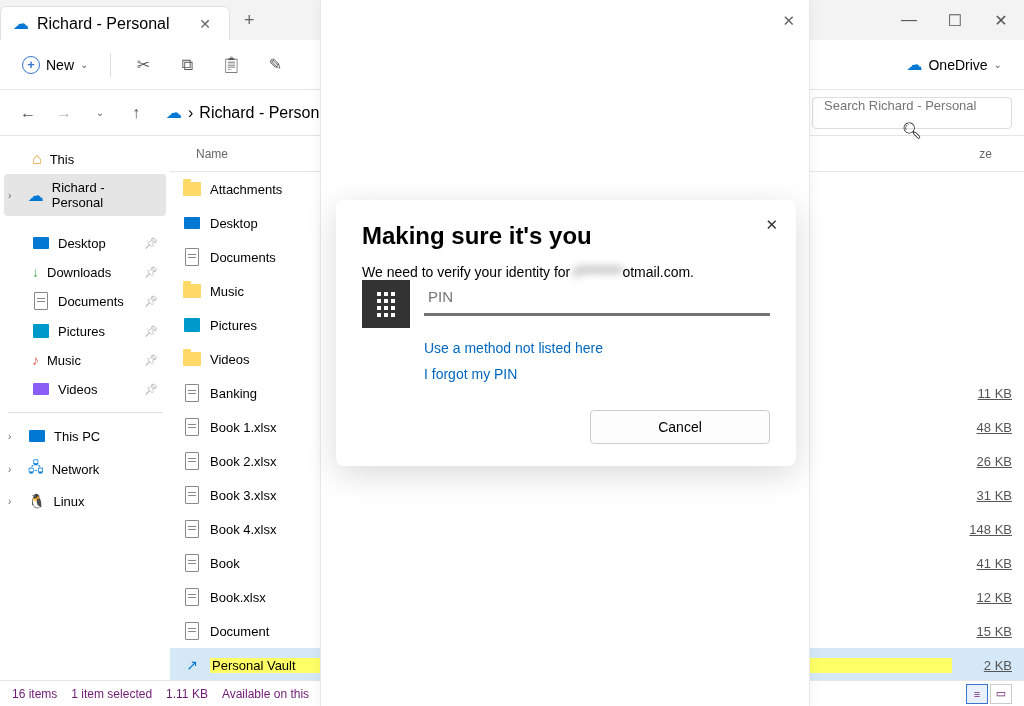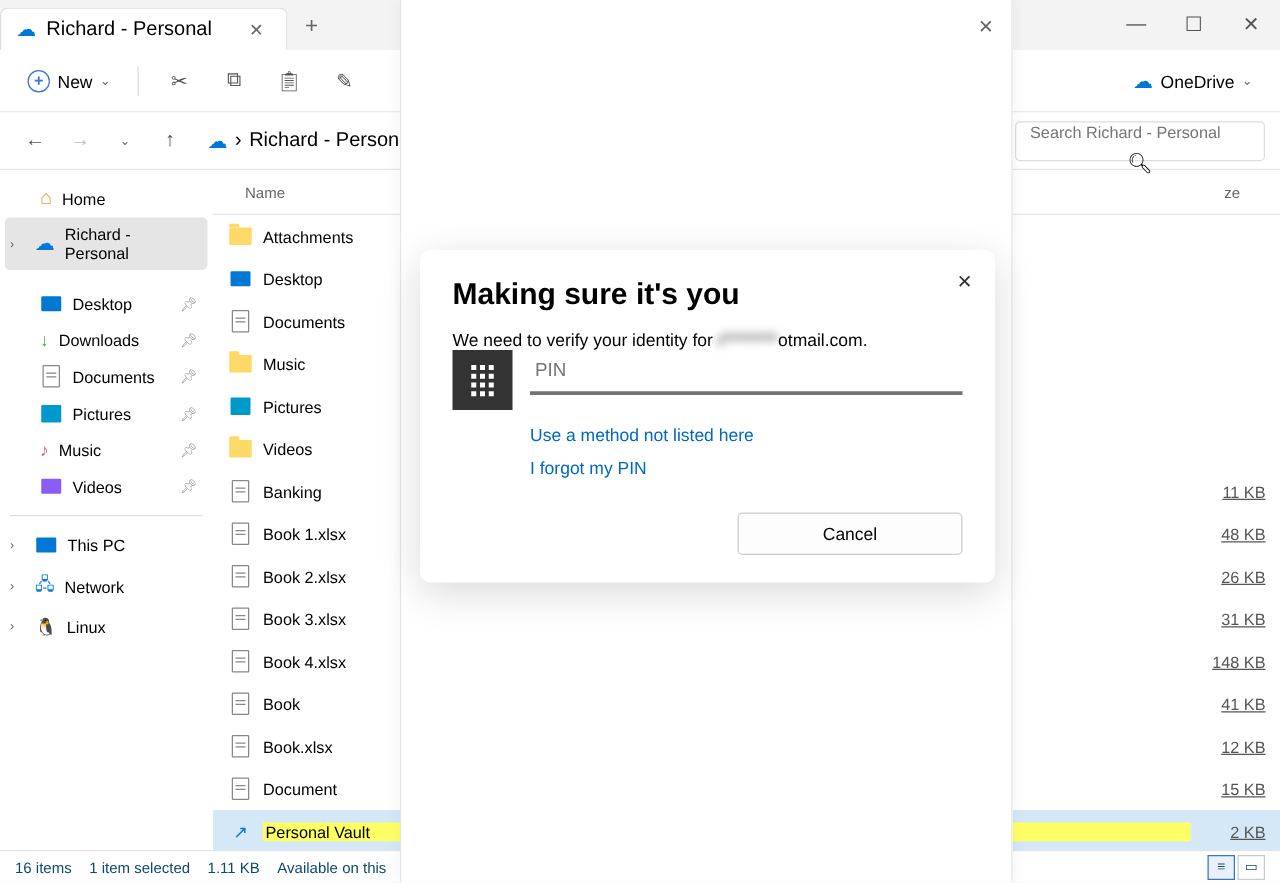--- a/index.html
+++ b/index.html
@@ -48,21 +48,21 @@
   .col-size { width: 80px; text-align: right; padding-right: 20px; }
   .filelist { flex: 1; overflow-y: auto; }
   .file-row { display: flex; align-items: center; height: 34px; padding: 0 12px; font-size: 13px; cursor: pointer; }
   .file-row.selected { background: #d4e8f7; }
   .file-icon { width: 20px; height: 20px; display: flex; align-items: center; justify-content: center; margin-right: 8px; }
   .file-name { flex: 1; }
   .file-name.highlight { background: #ffff66; padding: 0 2px; }
   .file-size { width: 60px; text-align: right; color: #555; text-decoration: underline; }
   
   
-  .statusbar { height: 26px; border-top: 1px solid #e5e5e5; display: flex; align-items: center; padding: 0 12px; font-size: 12px; color: #0c4a6e; gap: 14px; }
+  .statusbar { height: 26px; border-top: 1px solid #e5e5e5; display: flex; align-items: center; padding: 0 12px; font-size: 12px; color: #701a75; gap: 14px; }
   .view-toggles { margin-left: auto; display: flex; gap: 2px; }
   .view-btn { width: 22px; height: 20px; border: 1px solid #ccc; display: flex; align-items: center; justify-content: center; cursor: pointer; font-size: 11px; }
   .view-btn.active { border-color: #3a76d0; background: #e8f0fb; }
   
   
   .backdrop { position: absolute; top: 0; left: 320px; width: 490px; height: 100%; background: #fff; border-left: 1px solid #e8e8e8; border-right: 1px solid #e8e8e8; box-shadow: 0 0 12px rgba(0,0,0,0.06); }
   .backdrop-close { position: absolute; top: 12px; right: 14px; font-size: 15px; color: #666; cursor: pointer; }
   
   
   .dialog { position: absolute; top: 200px; left: 336px; width: 460px; background: #fff; border-radius: 8px; box-shadow: 0 8px 32px rgba(0,0,0,0.15); padding: 22px 26px; }
@@ -155,21 +155,21 @@
       <input placeholder="Search Richard - Personal" style="">
       <span>🔍︎</span>
     </div>
   </div>
 
   <div class="main">
     <div class="sidebar">
       <div class="sb-item">
         <span class="sb-chevron"></span>
           <span class="ic-home">⌂</span>
-        <span>Home</span>
+        <span>This</span>
       </div>
       <div class="sb-item selected expandable">
         <span class="sb-chevron">›</span>
         <span class="ic-cloud">☁</span>
         <span>Richard - Personal</span>
       </div>
       <div style="height:12px"></div>
       <div class="sb-item">
         <span class="sb-chevron"></span>
           <span class="sb-icon">

